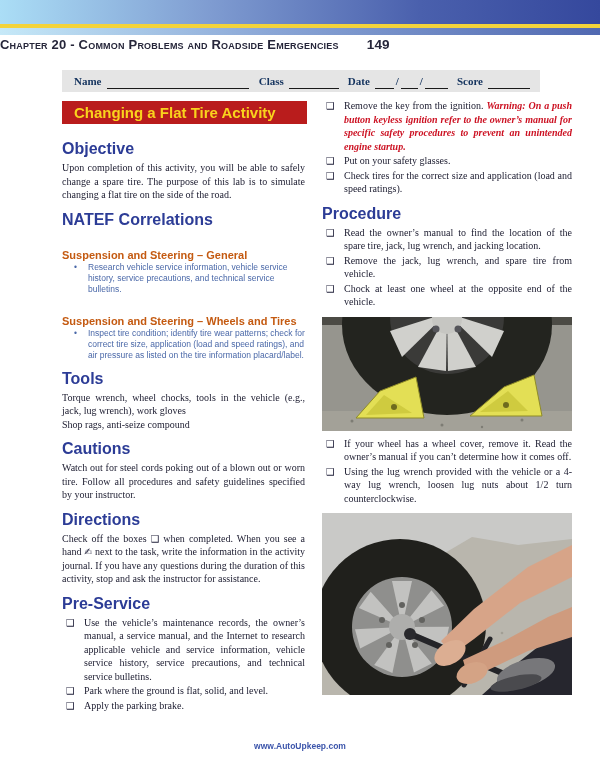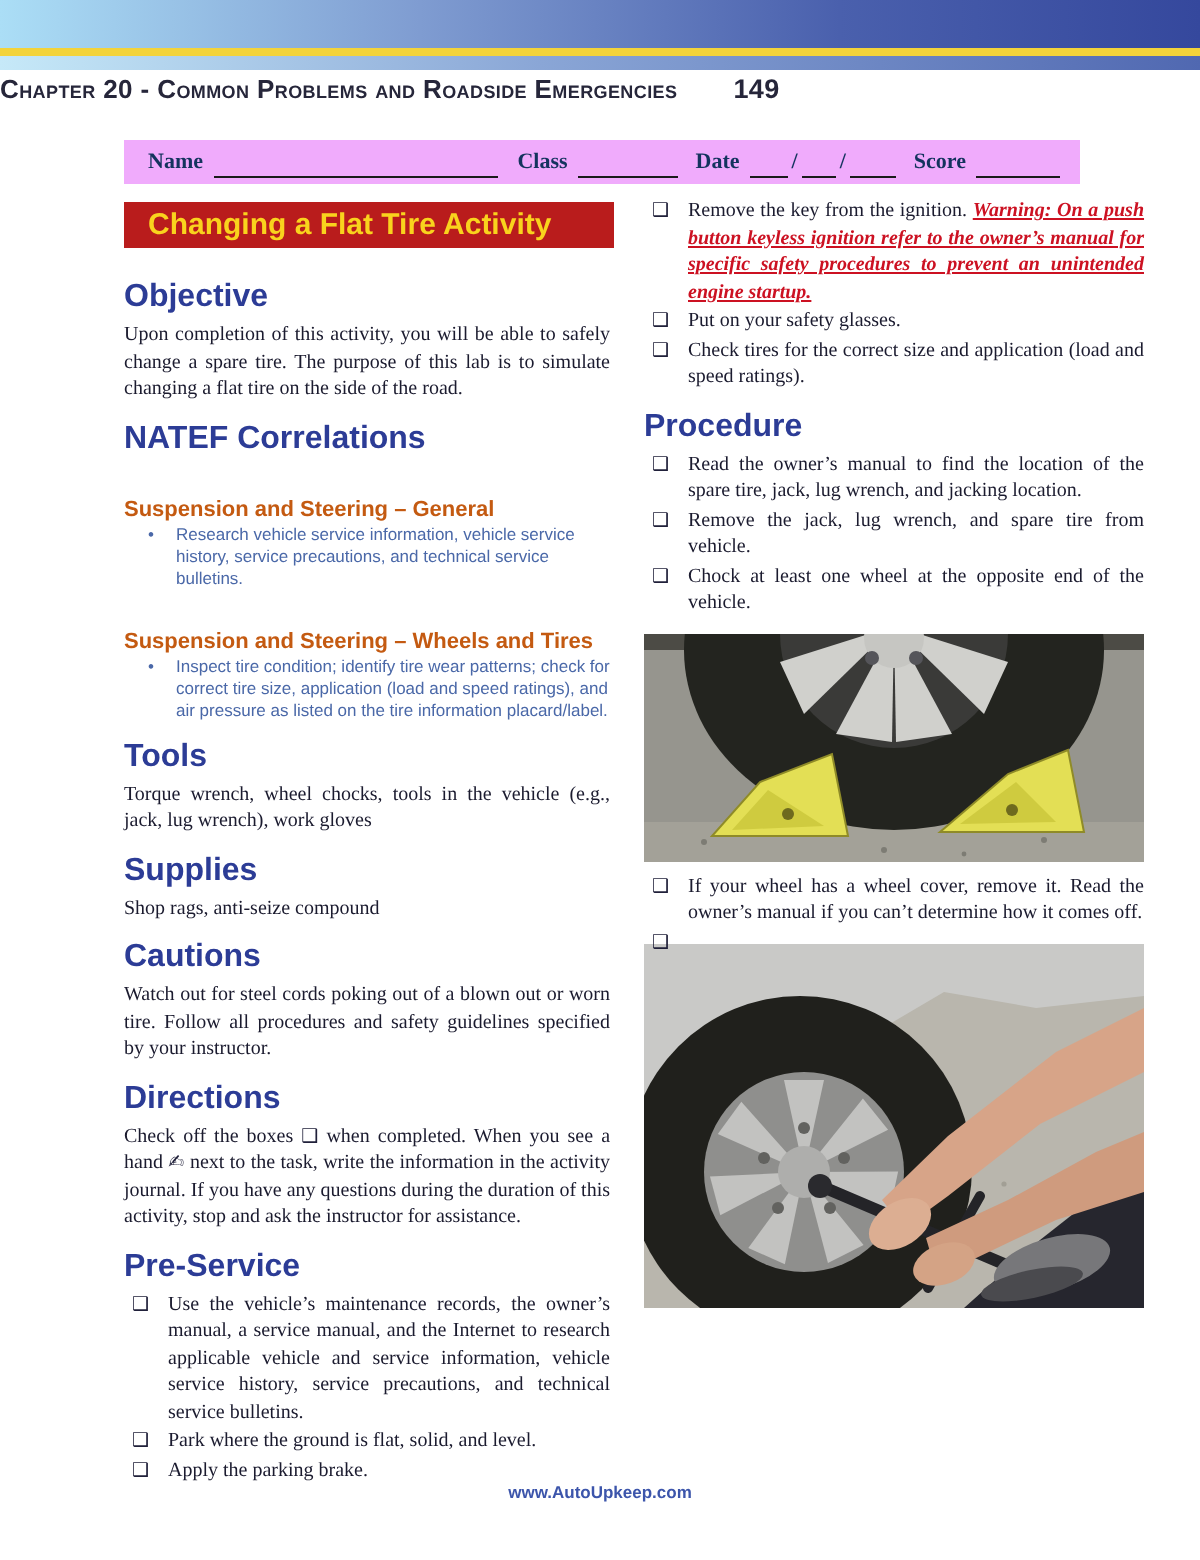--- a/index.html
+++ b/index.html
@@ -14,21 +14,21 @@
   .topbar-sub { position:absolute; top:28px; left:0; width:600px; height:7px;
             background:linear-gradient(to right,#c6e9f8 0%,#8aa6d6 45%,#5068b1 100%); }
 
   
   .chapter-header { position:absolute; top:37px; left:0; width:600px; text-align:left;
             font-family:"Liberation Sans", sans-serif; font-weight:bold; font-size:13px;
             font-variant:small-caps; color:#26263a; letter-spacing:.2px; }
   .chapter-header .pagenum { margin-left:28px; font-variant:normal; font-size:13.5px; }
 
   
-  .fields-row { position:absolute; top:70px; left:62px; width:478px; height:22px; background:#f0abfc;
+  .fields-row { position:absolute; top:70px; left:62px; width:478px; height:22px; background:#e5e5e5;
             display:flex; align-items:center; padding:0 10px 0 12px;
             font-weight:bold; font-size:11px; color:#14335e; }
   .fline { border-bottom:1.5px solid #1a1a1a; height:14px; align-self:flex-end; margin-bottom:3px; }
   .fl-name { flex:1; margin:0 10px 3px 5px; }
   .fl-class { width:50px; margin:0 9px 3px 5px; }
   .fl-d1 { width:19px; margin:0 2px 3px 5px; }
   .fl-d2 { width:17px; margin:0 2px 3px 2px; }
   .fl-d3 { width:23px; margin:0 9px 3px 2px; }
   .fl-score { width:42px; margin:0 0 3px 5px; }
   .slash { font-weight:bold; }
@@ -51,21 +51,21 @@
            color:#c45a11; margin:20px 0 1px 0; white-space:nowrap; }
   .natef-bullet { position:relative; padding-left:26px; font-family:"Liberation Sans", sans-serif;
            font-size:8.5px; line-height:11px; color:#4a68a8; margin-bottom:1px; }
   .natef-bullet .dot { position:absolute; left:12px; top:0; }
 
   .ci { position:relative; padding-left:22px; font-size:10px; line-height:13.5px;
         text-align:justify; color:#1b1b2f; margin-bottom:1px; }
   .ci .box { position:absolute; left:4px; top:0; font-family:"DejaVu Sans", sans-serif;
         font-size:9.5px; color:#20203a; }
   .glyph-inline { font-family:"DejaVu Sans", sans-serif; font-size:9.5px; color:#20203a; }
-  .warn { color:#cc1122; font-weight:bold; font-style:italic;text-decoration:underline; }
+  .warn { color:#cc1122; font-weight:bold; font-style:italic; }
 
   .photo { width:250px; margin:8px 0 6px 0; line-height:0; }
   .photo svg { display:block; }
 
   
   .footer { position:absolute; top:741px; left:0; width:600px; display:flex; align-items:center;flex-direction:column; }
   .footer-rule { flex:1; height:2.5px; }
   .rule-left  { background:linear-gradient(to right, rgba(60,85,171,0), #3c55ab 55%); margin-left:8px; }
   .rule-right { background:linear-gradient(to left,  rgba(60,85,171,0), #3c55ab 55%); margin-right:8px; }
   .footer-url { font-family:"Liberation Sans", sans-serif; font-weight:bold; font-size:8.5px;
@@ -116,21 +116,20 @@
     </div>
     <div class="natef-sub">Suspension and Steering – Wheels and Tires</div>
     <div class="natef-bullet">
       <span class="dot">•</span>
       <span>Inspect tire condition; identify tire wear patterns; check for correct tire size, application (load and speed ratings), and air pressure as listed on the tire information placard/label.</span>
     </div>
 
     <h3 class="sec">Tools</h3>
     <p class="body">Torque wrench, wheel chocks, tools in the vehicle (e.g., jack, lug wrench), work gloves</p>
 
-    <h3 class="sec">Supplies</h3>
     <p class="body">Shop rags, anti-seize compound</p>
 
     <h3 class="sec">Cautions</h3>
     <p class="body">Watch out for steel cords poking out of a blown out or worn tire. Follow all procedures and safety guidelines specified by your instructor.</p>
 
     <h3 class="sec">Directions</h3>
     <p class="body">
       <span>Check off the boxes </span><span class="glyph-inline">❑</span><span> when completed. When you see a hand </span><span class="glyph-inline">✍</span><span> next to the task, write the information in the activity journal. If you have any questions during the duration of this activity, stop and ask the instructor for assistance.</span>
     </p>
 
@@ -206,20 +205,21 @@
         <circle cx="184" cy="88" r="3" fill="#6e6a1e"></circle>
       </svg>
     </div>
 
     <div class="ci">
       <span class="box">❑</span>
       <span>If your wheel has a wheel cover, remove it. Read the owner’s manual if you can’t determine how it comes off.</span>
     </div>
     <div class="ci">
       <span class="box">❑</span>
+      <span>Using the lug wrench provided with the vehicle or a 4-way lug wrench, loosen lug nuts about 1/2 turn counterclockwise.</span>
     </div>
 
     <div class="photo">
       <svg viewBox="0 0 250 182" width="250" height="182" xmlns="http://www.w3.org/2000/svg">
         <rect width="250" height="182" fill="#b9b6ad"></rect>
         <circle cx="40" cy="168" r="1.5" fill="#9b988e"></circle>
           <circle cx="120" cy="175" r="1.5" fill="#9b988e"></circle>
         <circle cx="222" cy="172" r="1.5" fill="#9b988e"></circle>
           <circle cx="180" cy="120" r="1.3" fill="#a29f95"></circle>
         <polygon points="0,0 250,0 250,26 196,32 150,24 116,44 82,74 38,108 0,130" fill="#c9c9c7"></polygon>

